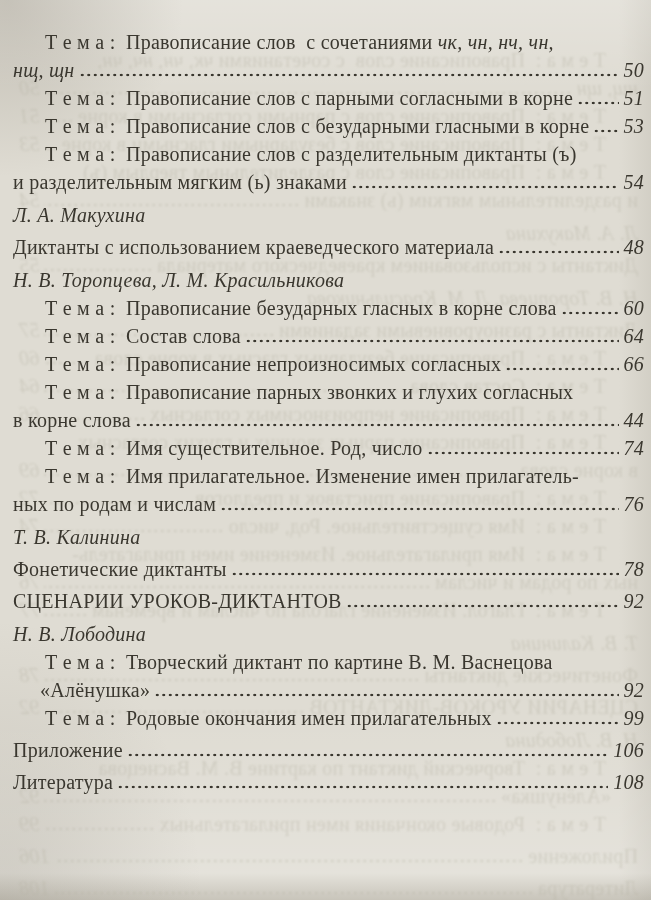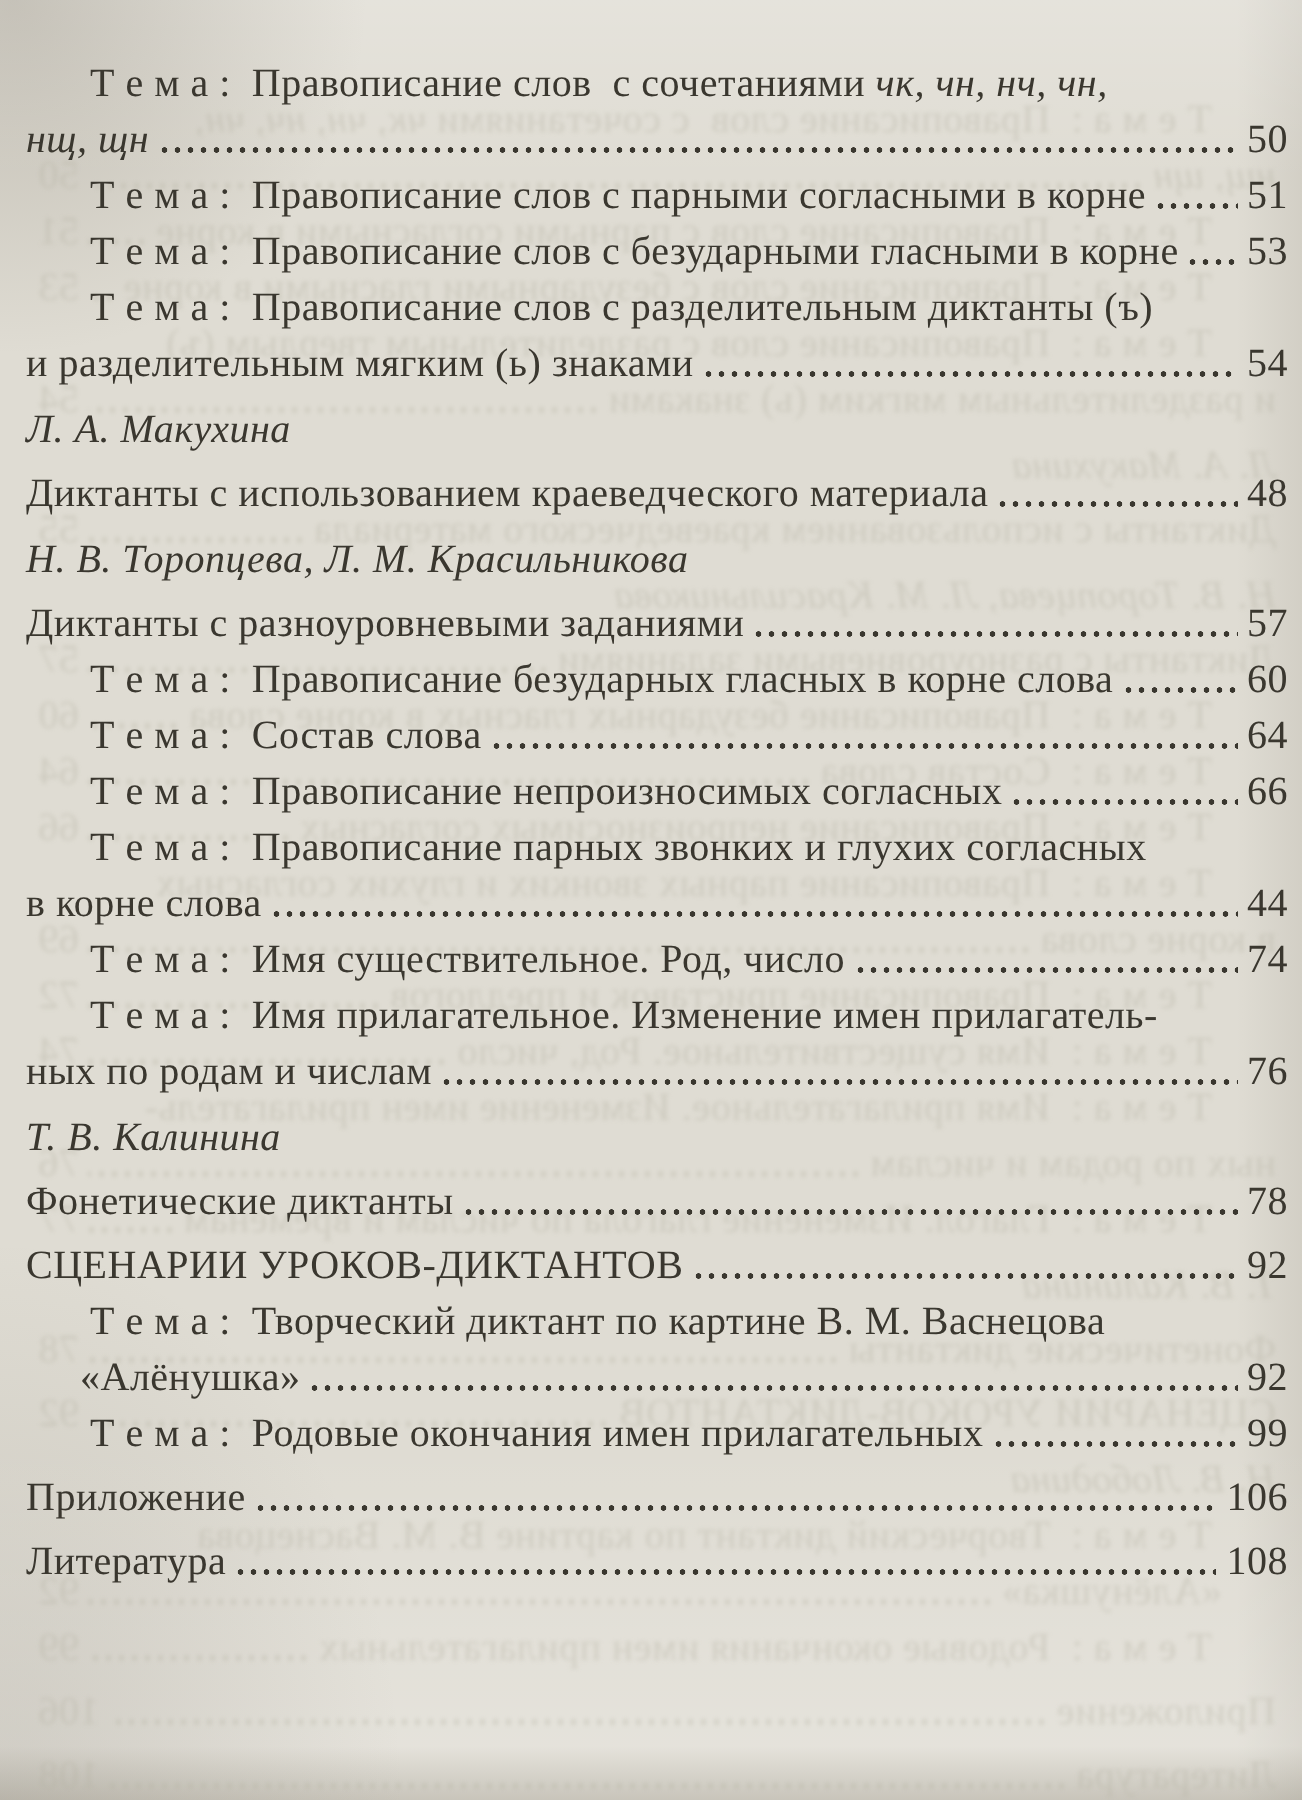--- a/index.html
+++ b/index.html
@@ -49,21 +49,21 @@
   .leader{
     flex:1 1 auto;
     align-self:stretch;
     margin:0 5px 0 4px;
     background-image:radial-gradient(circle, currentColor 1.25px, transparent 1.55px);
     background-size:6.5px 4px;
     background-repeat:repeat-x;
     background-position:left 0 bottom 7px;
     min-width:10px;
   }
-  .pagenum{flex:0 0 auto;}
+  .pagenum{flex:0 0 auto;font-style:italic;}
 </style>
 </head>
 <body>
 
 <div class="paper">
   <div class="ghost" id="ghost-layer">
       <div class="line entry"><span class="seg">Т е м а :  Правописание слов  с сочетаниями </span><span class="seg it">чк, чн, нч, чн,</span></div>
       <div class="line cont"><span class="seg it">нщ, щн</span><span class="leader"></span><span class="pagenum">50</span></div>
       <div class="line entry"><span class="seg">Т е м а :  Правописание слов с парными согласными в корне</span><span class="leader"></span><span class="pagenum">51</span></div>
       <div class="line entry"><span class="seg">Т е м а :  Правописание слов с безударными гласными в корне</span><span class="leader"></span><span class="pagenum">53</span></div>
@@ -96,31 +96,31 @@
   <div class="content" id="toc-layer">
       <div class="line entry"><span class="seg">Т е м а :  Правописание слов  с сочетаниями </span><span class="seg it">чк, чн, нч, чн,</span></div>
       <div class="line cont"><span class="seg it">нщ, щн</span><span class="leader"></span><span class="pagenum">50</span></div>
       <div class="line entry"><span class="seg">Т е м а :  Правописание слов с парными согласными в корне</span><span class="leader"></span><span class="pagenum">51</span></div>
       <div class="line entry"><span class="seg">Т е м а :  Правописание слов с безударными гласными в корне</span><span class="leader"></span><span class="pagenum">53</span></div>
       <div class="line entry"><span class="seg">Т е м а :  Правописание слов с разделительным диктанты (ъ)</span></div>
       <div class="line cont"><span class="seg">и разделительным мягким (ь) знаками</span><span class="leader"></span><span class="pagenum">54</span></div>
       <div class="line author"><span class="seg it">Л. А. Макухина</span></div>
       <div class="line section"><span class="seg">Диктанты с использованием краеведческого материала</span><span class="leader"></span><span class="pagenum">48</span></div>
       <div class="line author"><span class="seg it">Н. В. Торопцева, Л. М. Красильникова</span></div>
-      <div class="line section"><span class="seg">Диктанты с разноуровневыми заданиями</span><span class="leader"></span><span class="pagenum">57</span></div>
       <div class="line entry"><span class="seg">Т е м а :  Правописание безударных гласных в корне слова</span><span class="leader"></span><span class="pagenum">60</span></div>
       <div class="line entry"><span class="seg">Т е м а :  Состав слова</span><span class="leader"></span><span class="pagenum">64</span></div>
       <div class="line entry"><span class="seg">Т е м а :  Правописание непроизносимых согласных</span><span class="leader"></span><span class="pagenum">66</span></div>
       <div class="line entry"><span class="seg">Т е м а :  Правописание парных звонких и глухих согласных</span></div>
       <div class="line cont"><span class="seg">в корне слова</span><span class="leader"></span><span class="pagenum">44</span></div>
       <div class="line entry"><span class="seg">Т е м а :  Имя существительное. Род, число</span><span class="leader"></span><span class="pagenum">74</span></div>
       <div class="line entry"><span class="seg">Т е м а :  Имя прилагательное. Изменение имен прилагатель-</span></div>
       <div class="line cont"><span class="seg">ных по родам и числам</span><span class="leader"></span><span class="pagenum">76</span></div>
       <div class="line author"><span class="seg it">Т. В. Калинина</span></div>
       <div class="line section"><span class="seg">Фонетические диктанты</span><span class="leader"></span><span class="pagenum">78</span></div>
       <div class="line section"><span class="seg">СЦЕНАРИИ УРОКОВ-ДИКТАНТОВ</span><span class="leader"></span><span class="pagenum">92</span></div>
+      <div class="line author"><span class="seg it">Н. В. Лободина</span></div>
       <div class="line entry"><span class="seg">Т е м а :  Творческий диктант по картине В. М. Васнецова</span></div>
       <div class="line cont-indent"><span class="seg">«Алёнушка»</span><span class="leader"></span><span class="pagenum">92</span></div>
       <div class="line entry"><span class="seg">Т е м а :  Родовые окончания имен прилагательных</span><span class="leader"></span><span class="pagenum">99</span></div>
       <div class="line section"><span class="seg">Приложение</span><span class="leader"></span><span class="pagenum">106</span></div>
       <div class="line section"><span class="seg">Литература</span><span class="leader"></span><span class="pagenum">108</span></div>
     </div>
 </div>
 
 </body></html>

